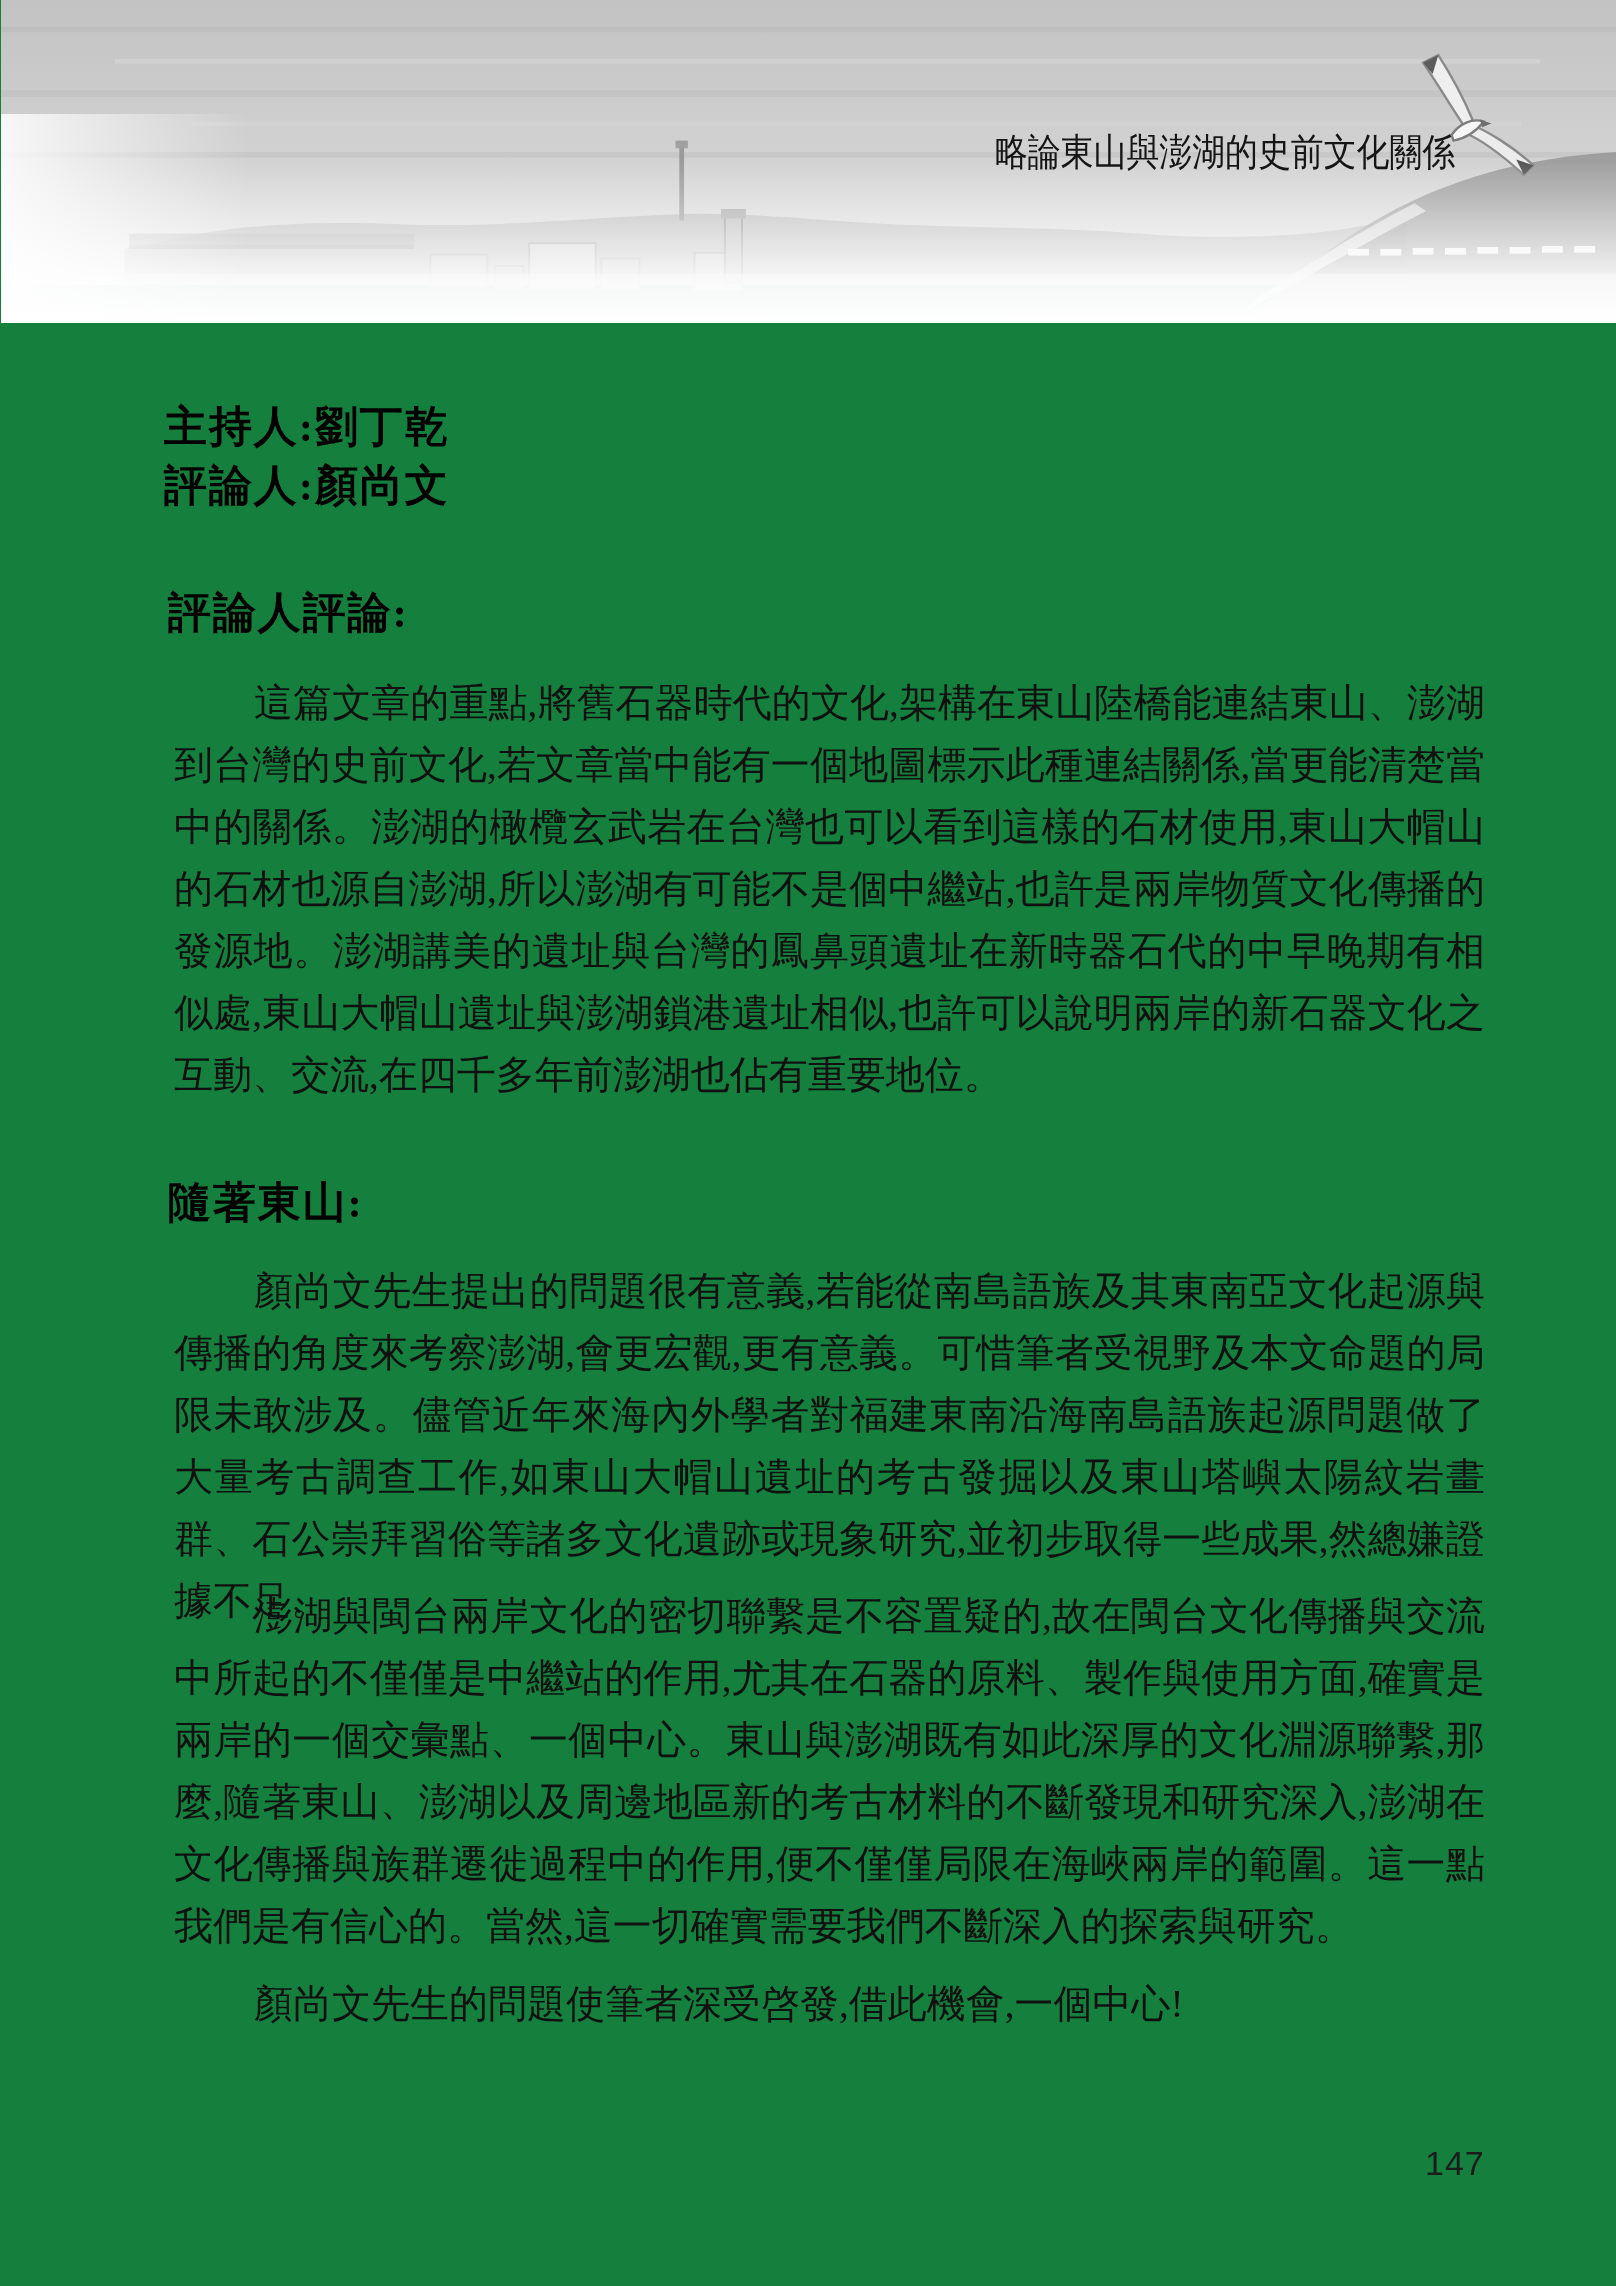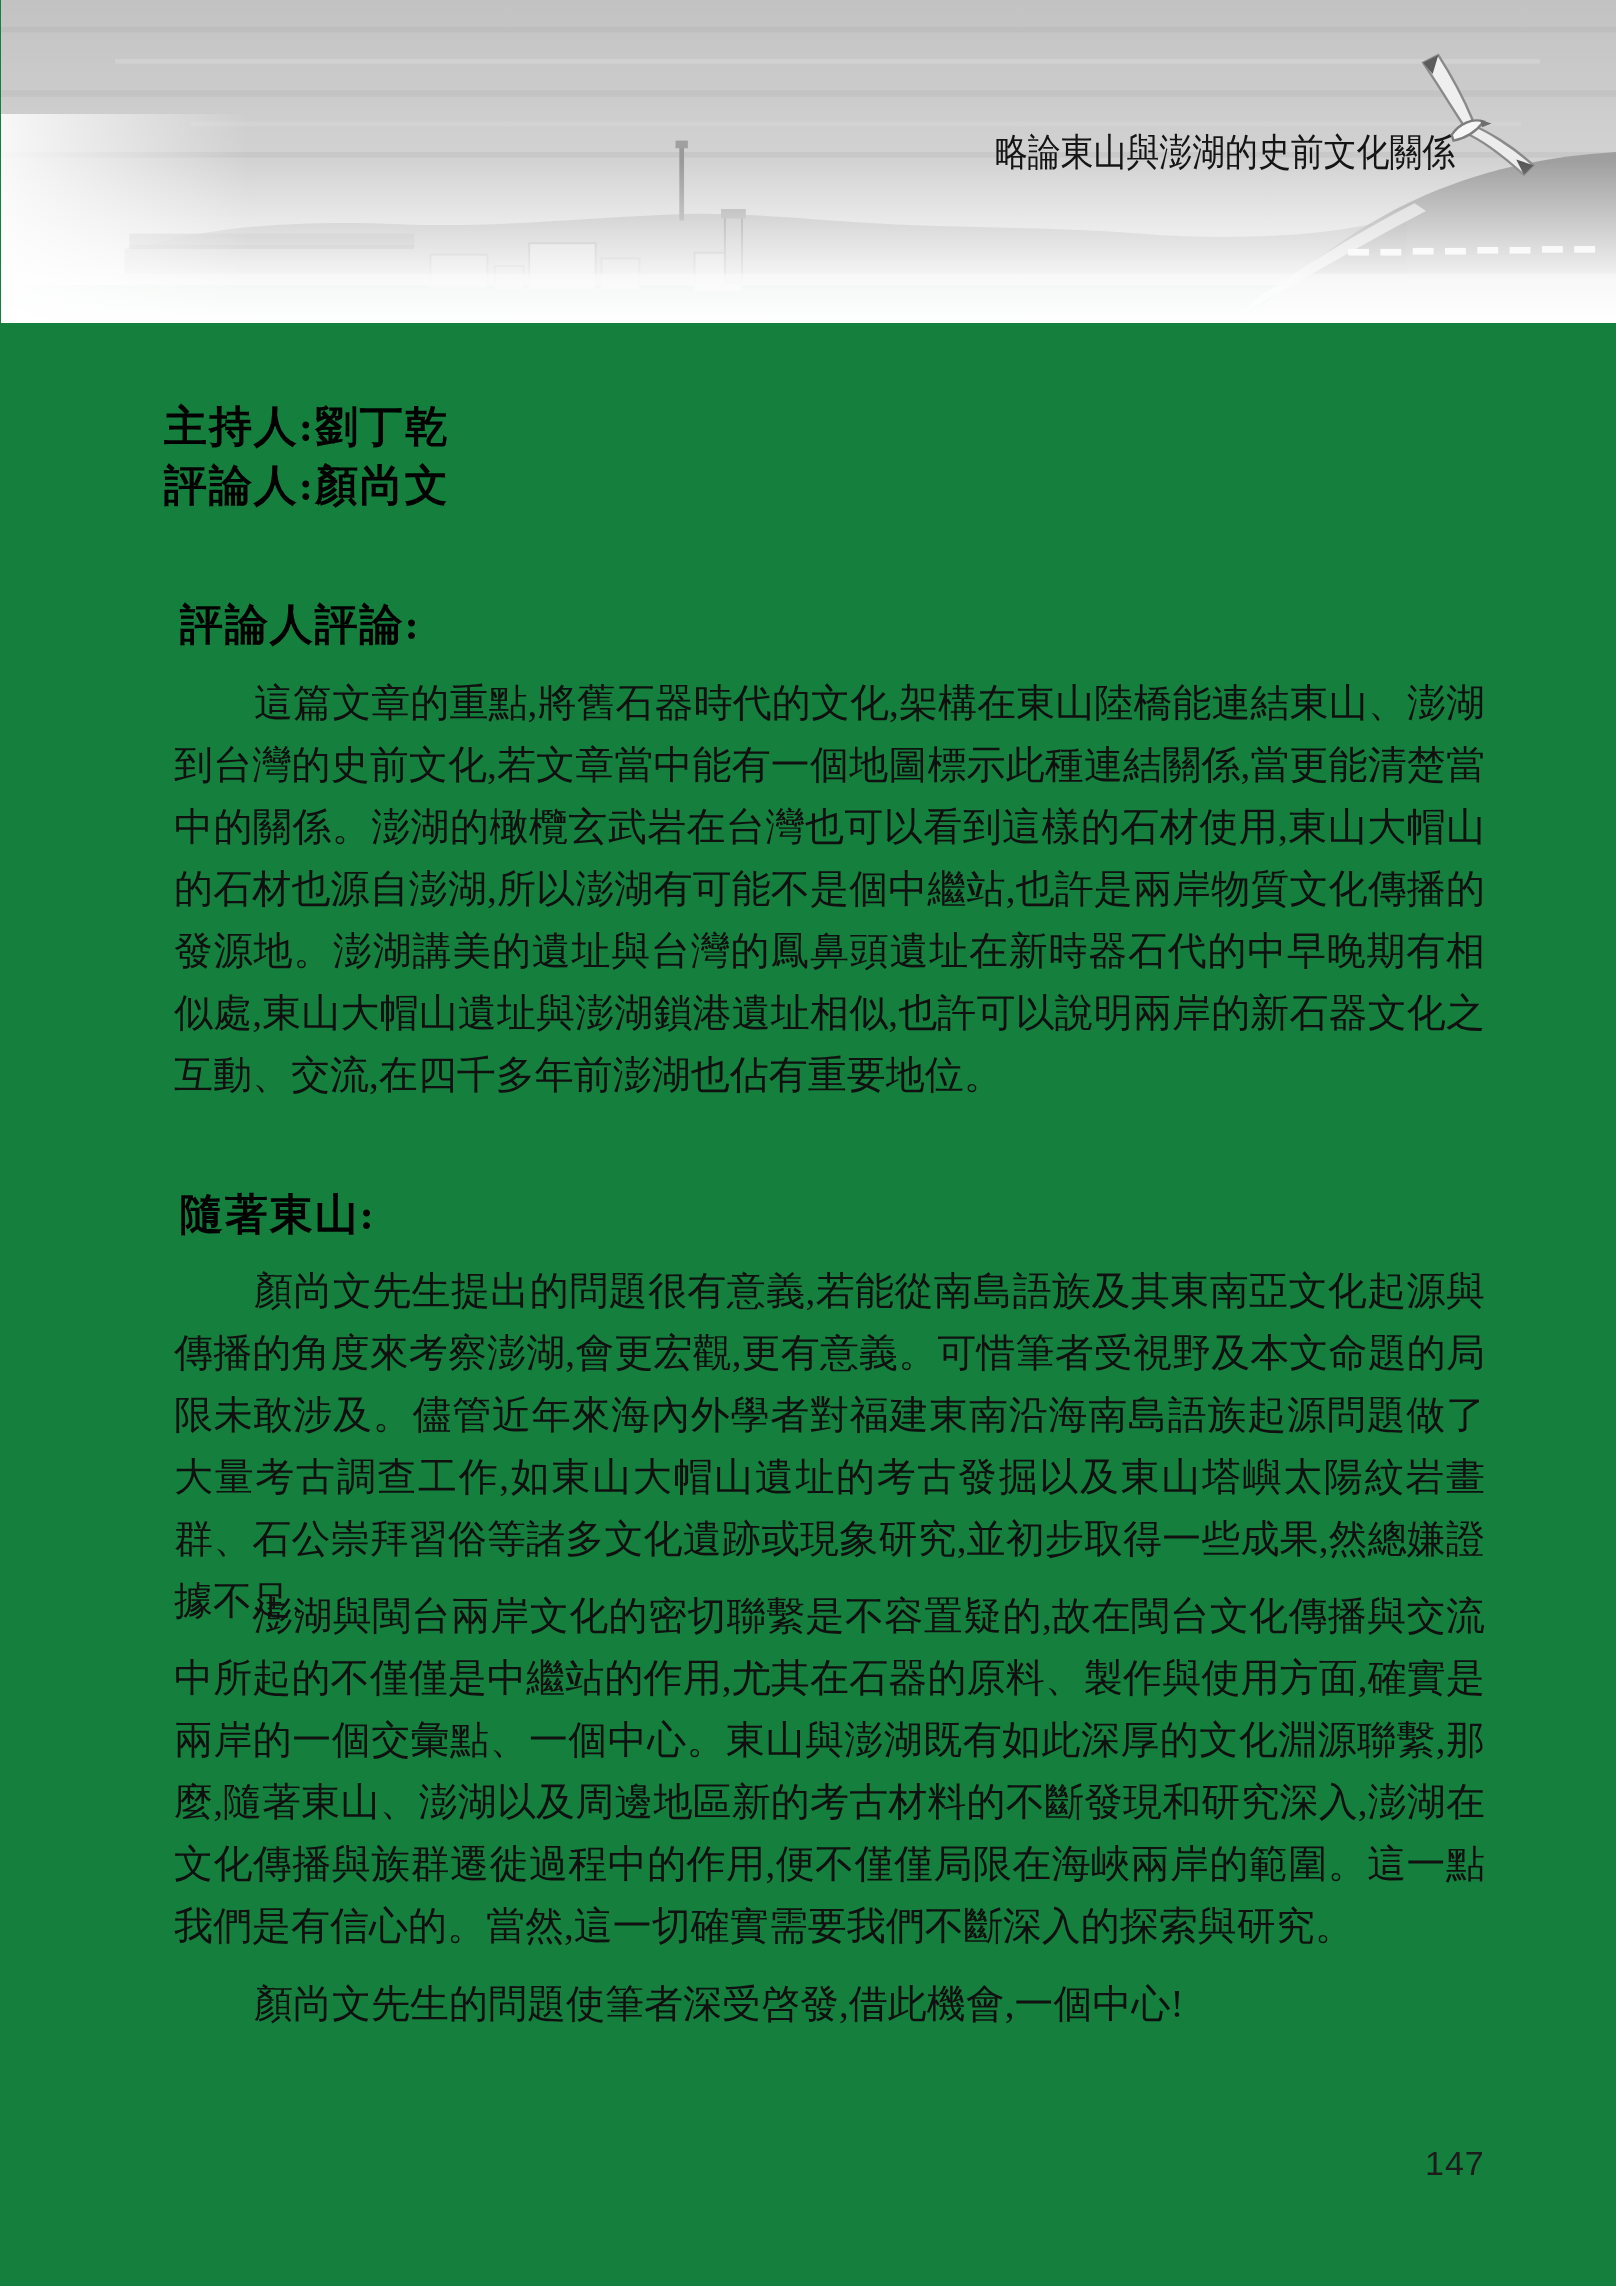--- a/index.html
+++ b/index.html
@@ -21,21 +21,21 @@
     transform:scaleX(0.865);transform-origin:left center;
   }
   .speaker-line{
     position:absolute;left:164px;
     font-size:43px;font-weight:bold;color:#000;
     white-space:nowrap;letter-spacing:1.9px;text-align:right;
   }
   .sec-heading{
     position:absolute;left:164px;
     font-size:43px;font-weight:bold;color:#000;
-    white-space:nowrap;letter-spacing:1.9px;margin:16px;
+    white-space:nowrap;letter-spacing:1.9px;margin:4px;
   }
   .body-par{
     position:absolute;left:162px;width:1311px;
     font-size:39px;line-height:62px;margin:12px;
     text-align:justify;text-justify:inter-ideograph;
     text-indent:80px;color:#101010;
   }
   .page-number{
     position:absolute;left:1425px;top:2144px;
     font-family:"Liberation Sans","DejaVu Sans",sans-serif;

